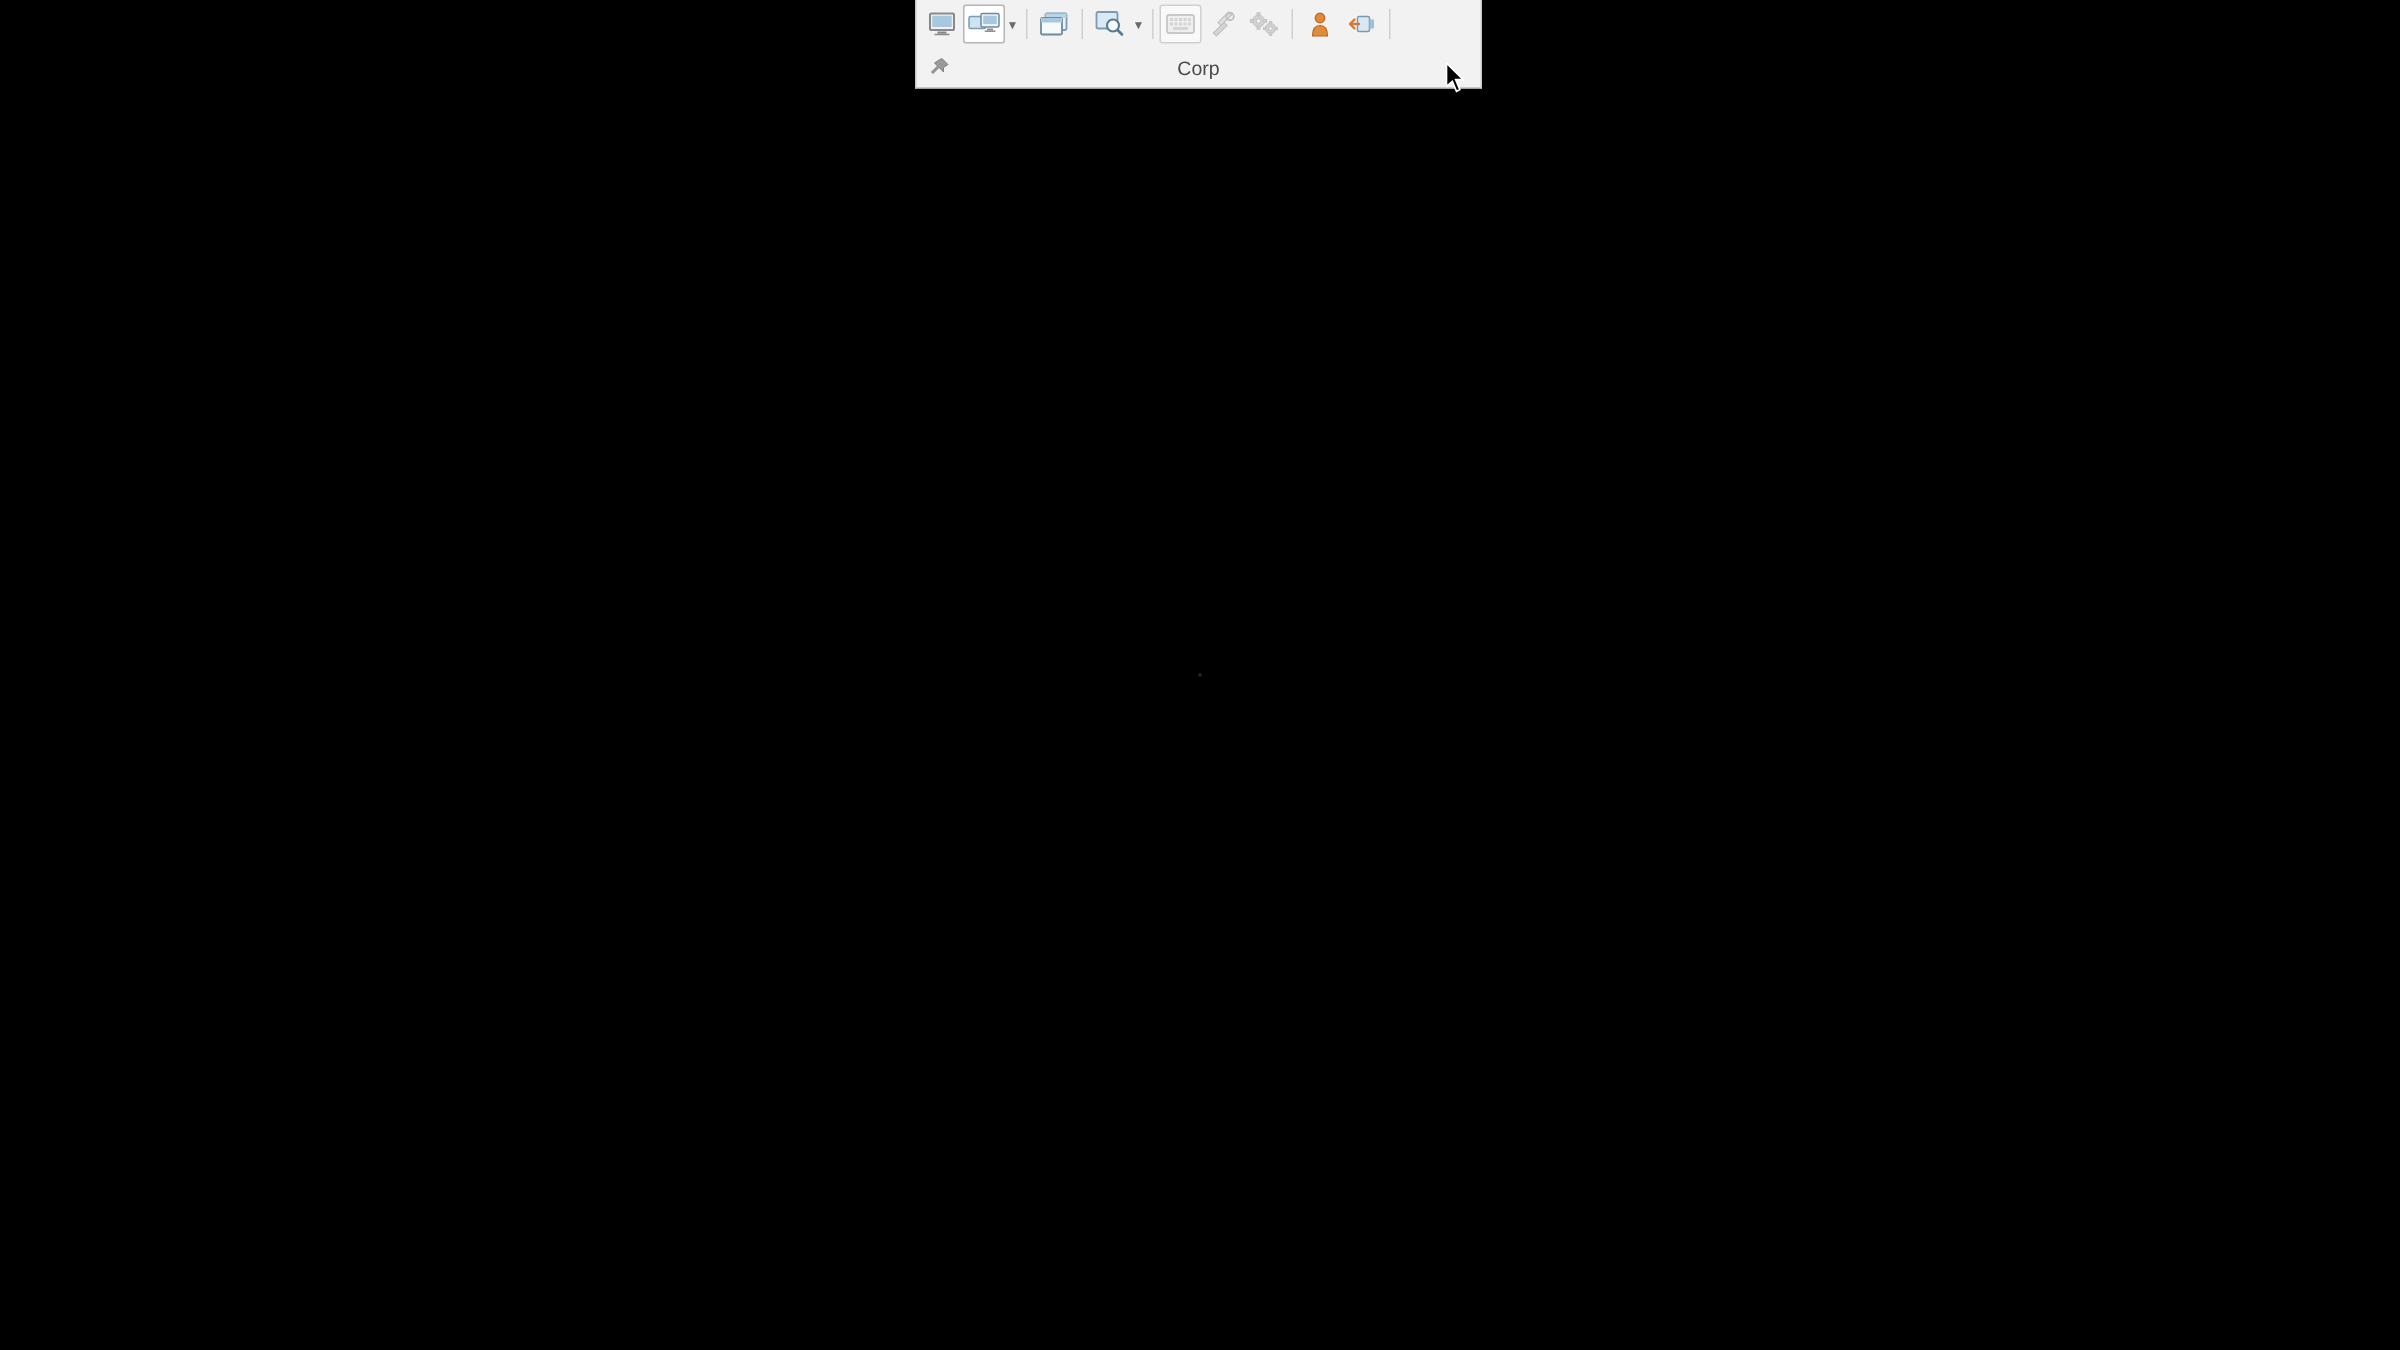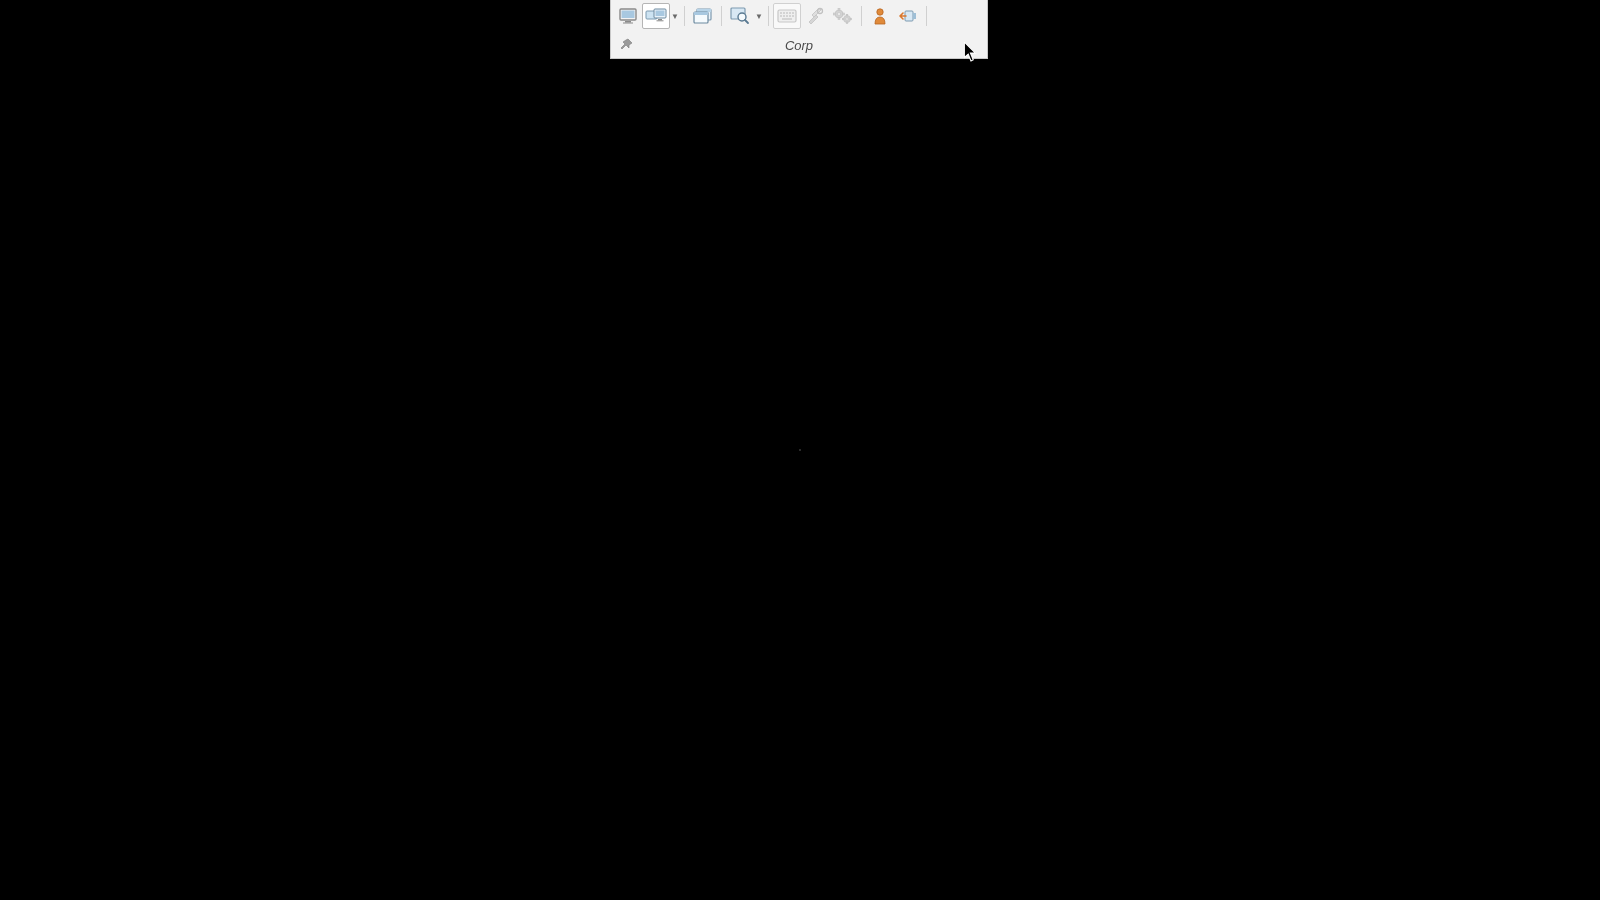--- a/index.html
+++ b/index.html
@@ -67,21 +67,20 @@
       color: #6a6a6a;
       font-size: 8px;
       cursor: pointer;
     }
     svg { display: block; }
     .title-row {
       display: flex;
       align-items: center;
       height: 26px;
       padding: 0 4px;
-      font-style: italic;
     }
     .pin-area {
       width: 24px;
       display: flex;
       align-items: center;
       justify-content: center;
     }
     .title-text {
       flex: 1;
       text-align: center;

